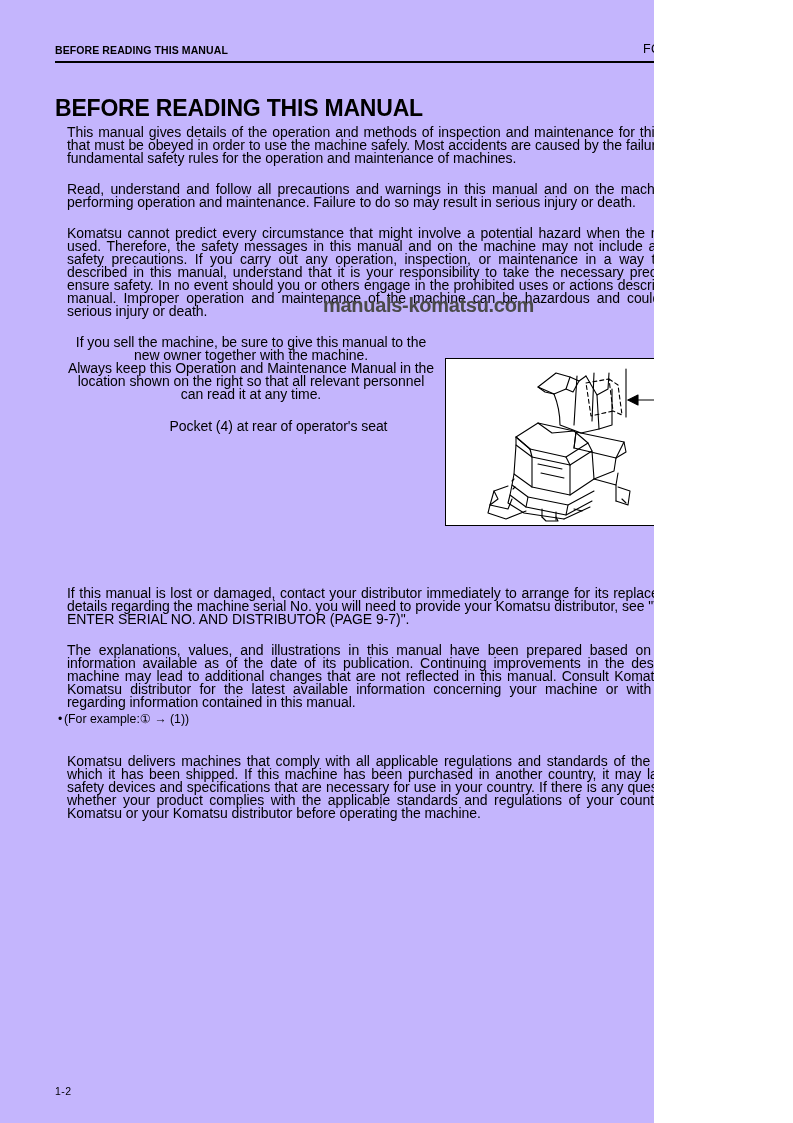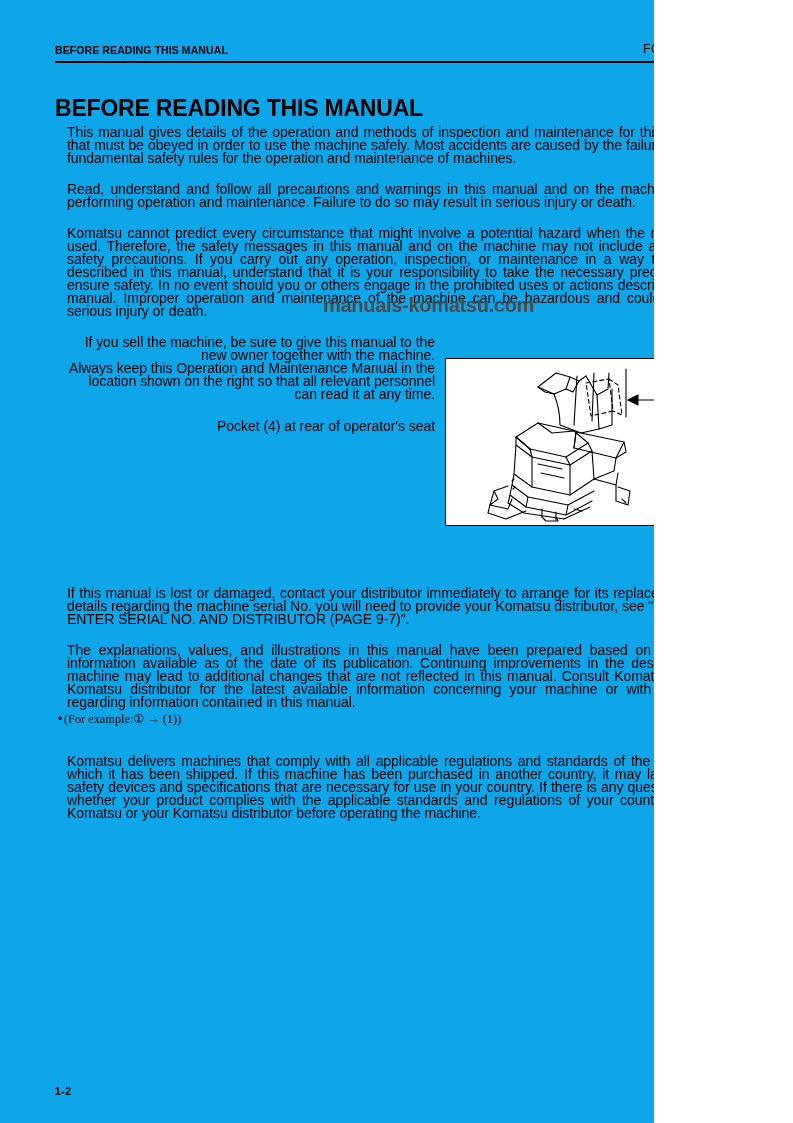--- a/index.html
+++ b/index.html
@@ -9,21 +9,21 @@
     background: #ffffff;
   }
   body {
     font-family: "Liberation Sans", sans-serif;
     color: #000000;
   }
   .page {
     position: relative;
     width: 654px;
     height: 1123px;
-    background: #0ea5e9;
+    background: #c4b5fd;
     overflow: hidden;
     box-sizing: border-box;
   }
 
   
   .running-header {
     position: absolute;
     left: 55px;
     top: 42px;
     width: 664px;
@@ -89,21 +89,21 @@
     width: 277px;
     height: 168px;
     border: 1.6px solid #000;
     background: #fff;
     box-sizing: border-box;
   }
   .figure-box svg { display: block; }
   .narrow-col {
     width: 380px;
   }
-  .narrow-col p.para { text-align: right; }
+  .narrow-col p.para { text-align: center; }
   .storage-indent {
     padding-left: 55px;
   }
 
   
   ul.bullets {
     margin: 0;
     padding: 0 0 0 14px;
     list-style: none;
   }
@@ -115,21 +115,20 @@
   }
   ul.bullets li .dot {
     position: absolute;
     left: -11px;
     top: 0;
   }
   .example-line {
     font-size: 12.3px;
     line-height: 20px;
     padding-left: 9px;
-    font-family: Liberation Serif, serif;
   }
 
   
   .watermark {
     position: absolute;
     left: 323px;
     top: 294px;
     font-size: 20px;
     font-weight: bold;
     color: #4a4a4a;
@@ -138,21 +137,21 @@
     pointer-events: none;
     font-family: "Liberation Sans", sans-serif;
   }
 
   
   .footer {
     position: absolute;
     left: 55px;
     top: 1085px;
     font-size: 10.5px;
-    font-weight: bold;
+    font-weight: normal;
     letter-spacing: 0.5px;
   }
 </style>
 </head>
 <body>
 
 <div class="page">
 
   <div class="running-header">
     <div class="hdr-left">BEFORE READING THIS MANUAL</div>

